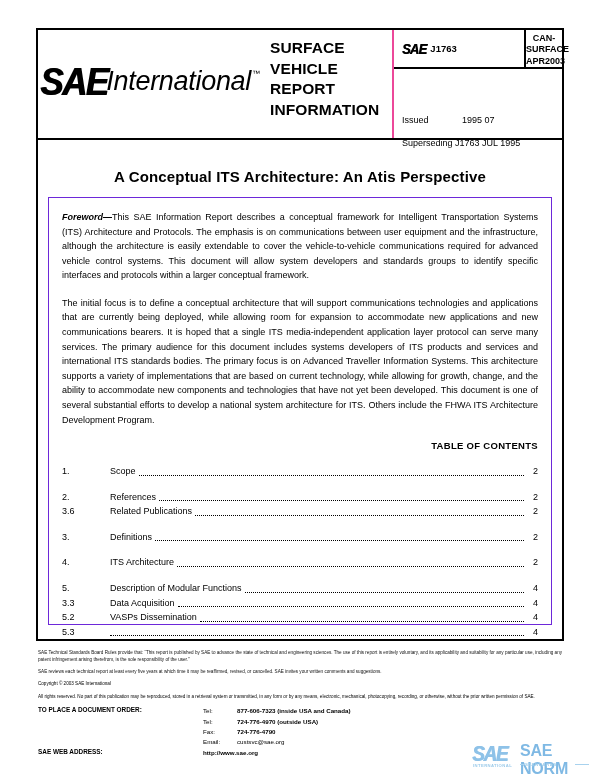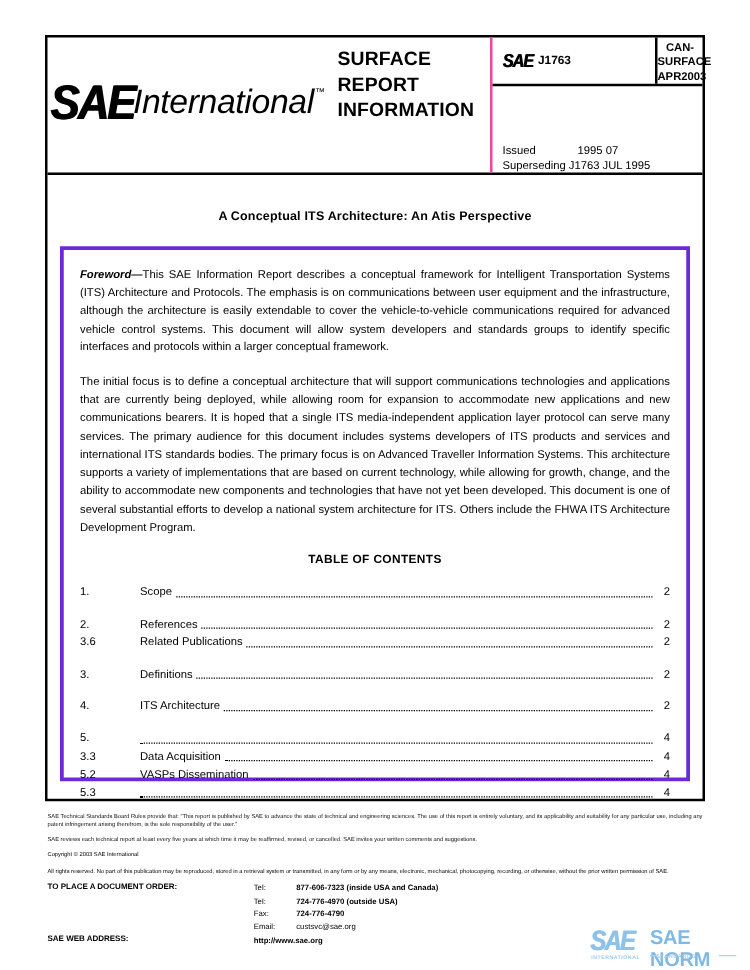--- a/index.html
+++ b/index.html
@@ -140,60 +140,61 @@
     font-size: 9px;
     line-height: 1.35;
   }
   .mr-row {
     display: flex;
     margin-top: 40px;
   }
   .mr-row .k { width: 60px; }
   .mr-row .v { }
   .mr-super {
+    margin-top: 11px;
     font-size: 9px;
   }
 
   
   .doc-title {
     position: absolute;
     top: 138px;
     left: 0;
     width: 100%;
     text-align: center;
-    font-size: 10px;
+    font-size: 15px;
     font-weight: bold;
     letter-spacing: 0.15px;
   }
 
   
   .body-frame {
     position: absolute;
     top: 167px;
     left: 10px;
     width: 504px;
     height: 428px;
-    border: 3px solid #6d28d9;
+    border: 1px solid #6d28d9;
     box-sizing: border-box;
     padding: 12px 13px 0 13px;
   }
   .para {
     font-size: 9px;
     line-height: 1.62;
     text-align: justify;
     margin: 0 0 13px 0;
     text-indent: 0;
   }
   .para .lead {
     font-weight: bold;
     font-style: italic;
   }
 
   .toc-head {
-    text-align: center;
+    text-align: right;
     font-weight: bold;
     font-size: 9.5px;
     margin: 6px 0 13px 0;
     letter-spacing: 0.3px;
   }
   .toc-group {
     margin-bottom: 11px;
   }
   .toc-row {
     display: flex;
@@ -333,20 +334,21 @@
       <div class="masthead-left">
         <div class="sae-logo-wrap">
           <span class="sae-mark">SAE</span>
           <span class="sae-intl">International</span>
           <span class="sae-tm">™</span>
         </div>
       </div>
 
       <div class="masthead-title">
         <div>SURFACE</div>
+        <div>VEHICLE</div>
         <div>REPORT</div>
         <div>INFORMATION</div>
       </div>
 
       <div class="masthead-right">
         <div class="mr-top">
           <div class="mr-doc">
             <span class="mini-sae">SAE</span>
             <span class="docnum">J1763</span>
           </div>
@@ -416,20 +418,21 @@
             <span class="toc-num">4.</span>
             <span class="toc-label">ITS Architecture</span>
             <span class="toc-dots"></span>
             <span class="toc-page">2</span>
           </div>
         </div>
 
         <div class="toc-group">
           <div class="toc-row">
             <span class="toc-num">5.</span>
+            <span class="toc-label">Description of Modular Functions</span>
             <span class="toc-dots"></span>
             <span class="toc-page">4</span>
           </div>
           <div class="toc-row">
             <span class="toc-num">3.3</span>
             <span class="toc-label">Data Acquisition</span>
             <span class="toc-dots"></span>
             <span class="toc-page">4</span>
           </div>
           <div class="toc-row">

